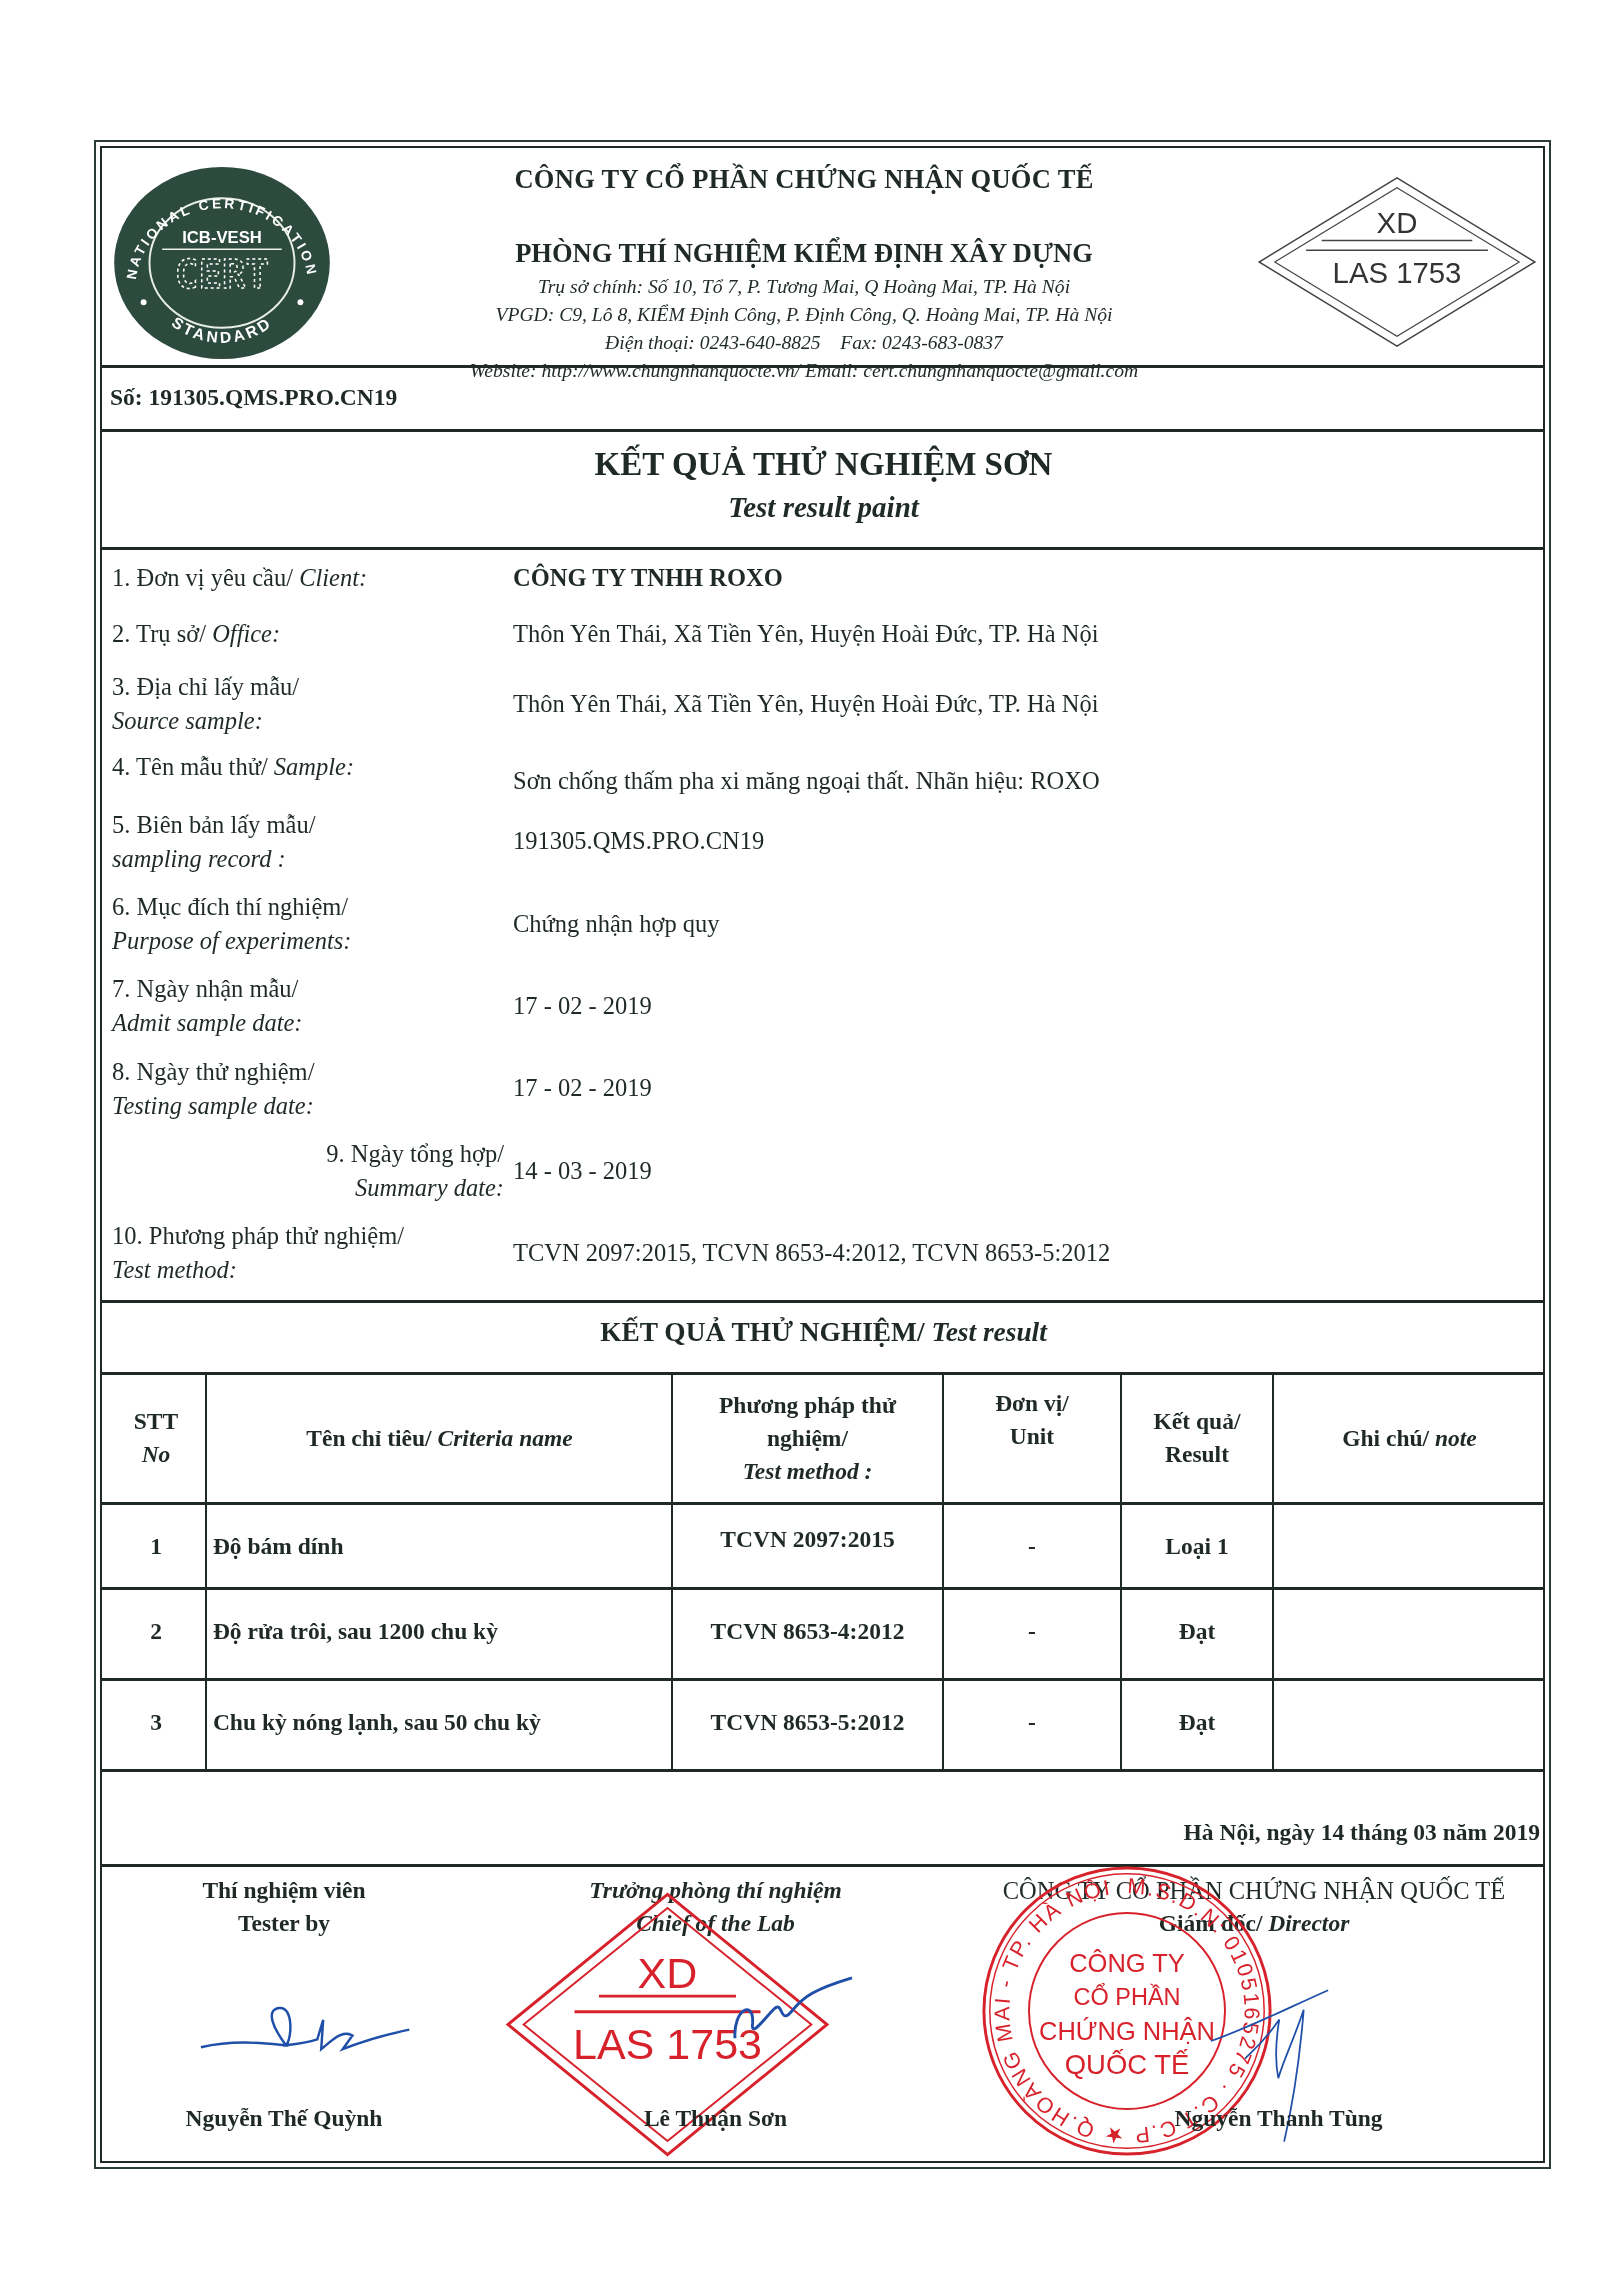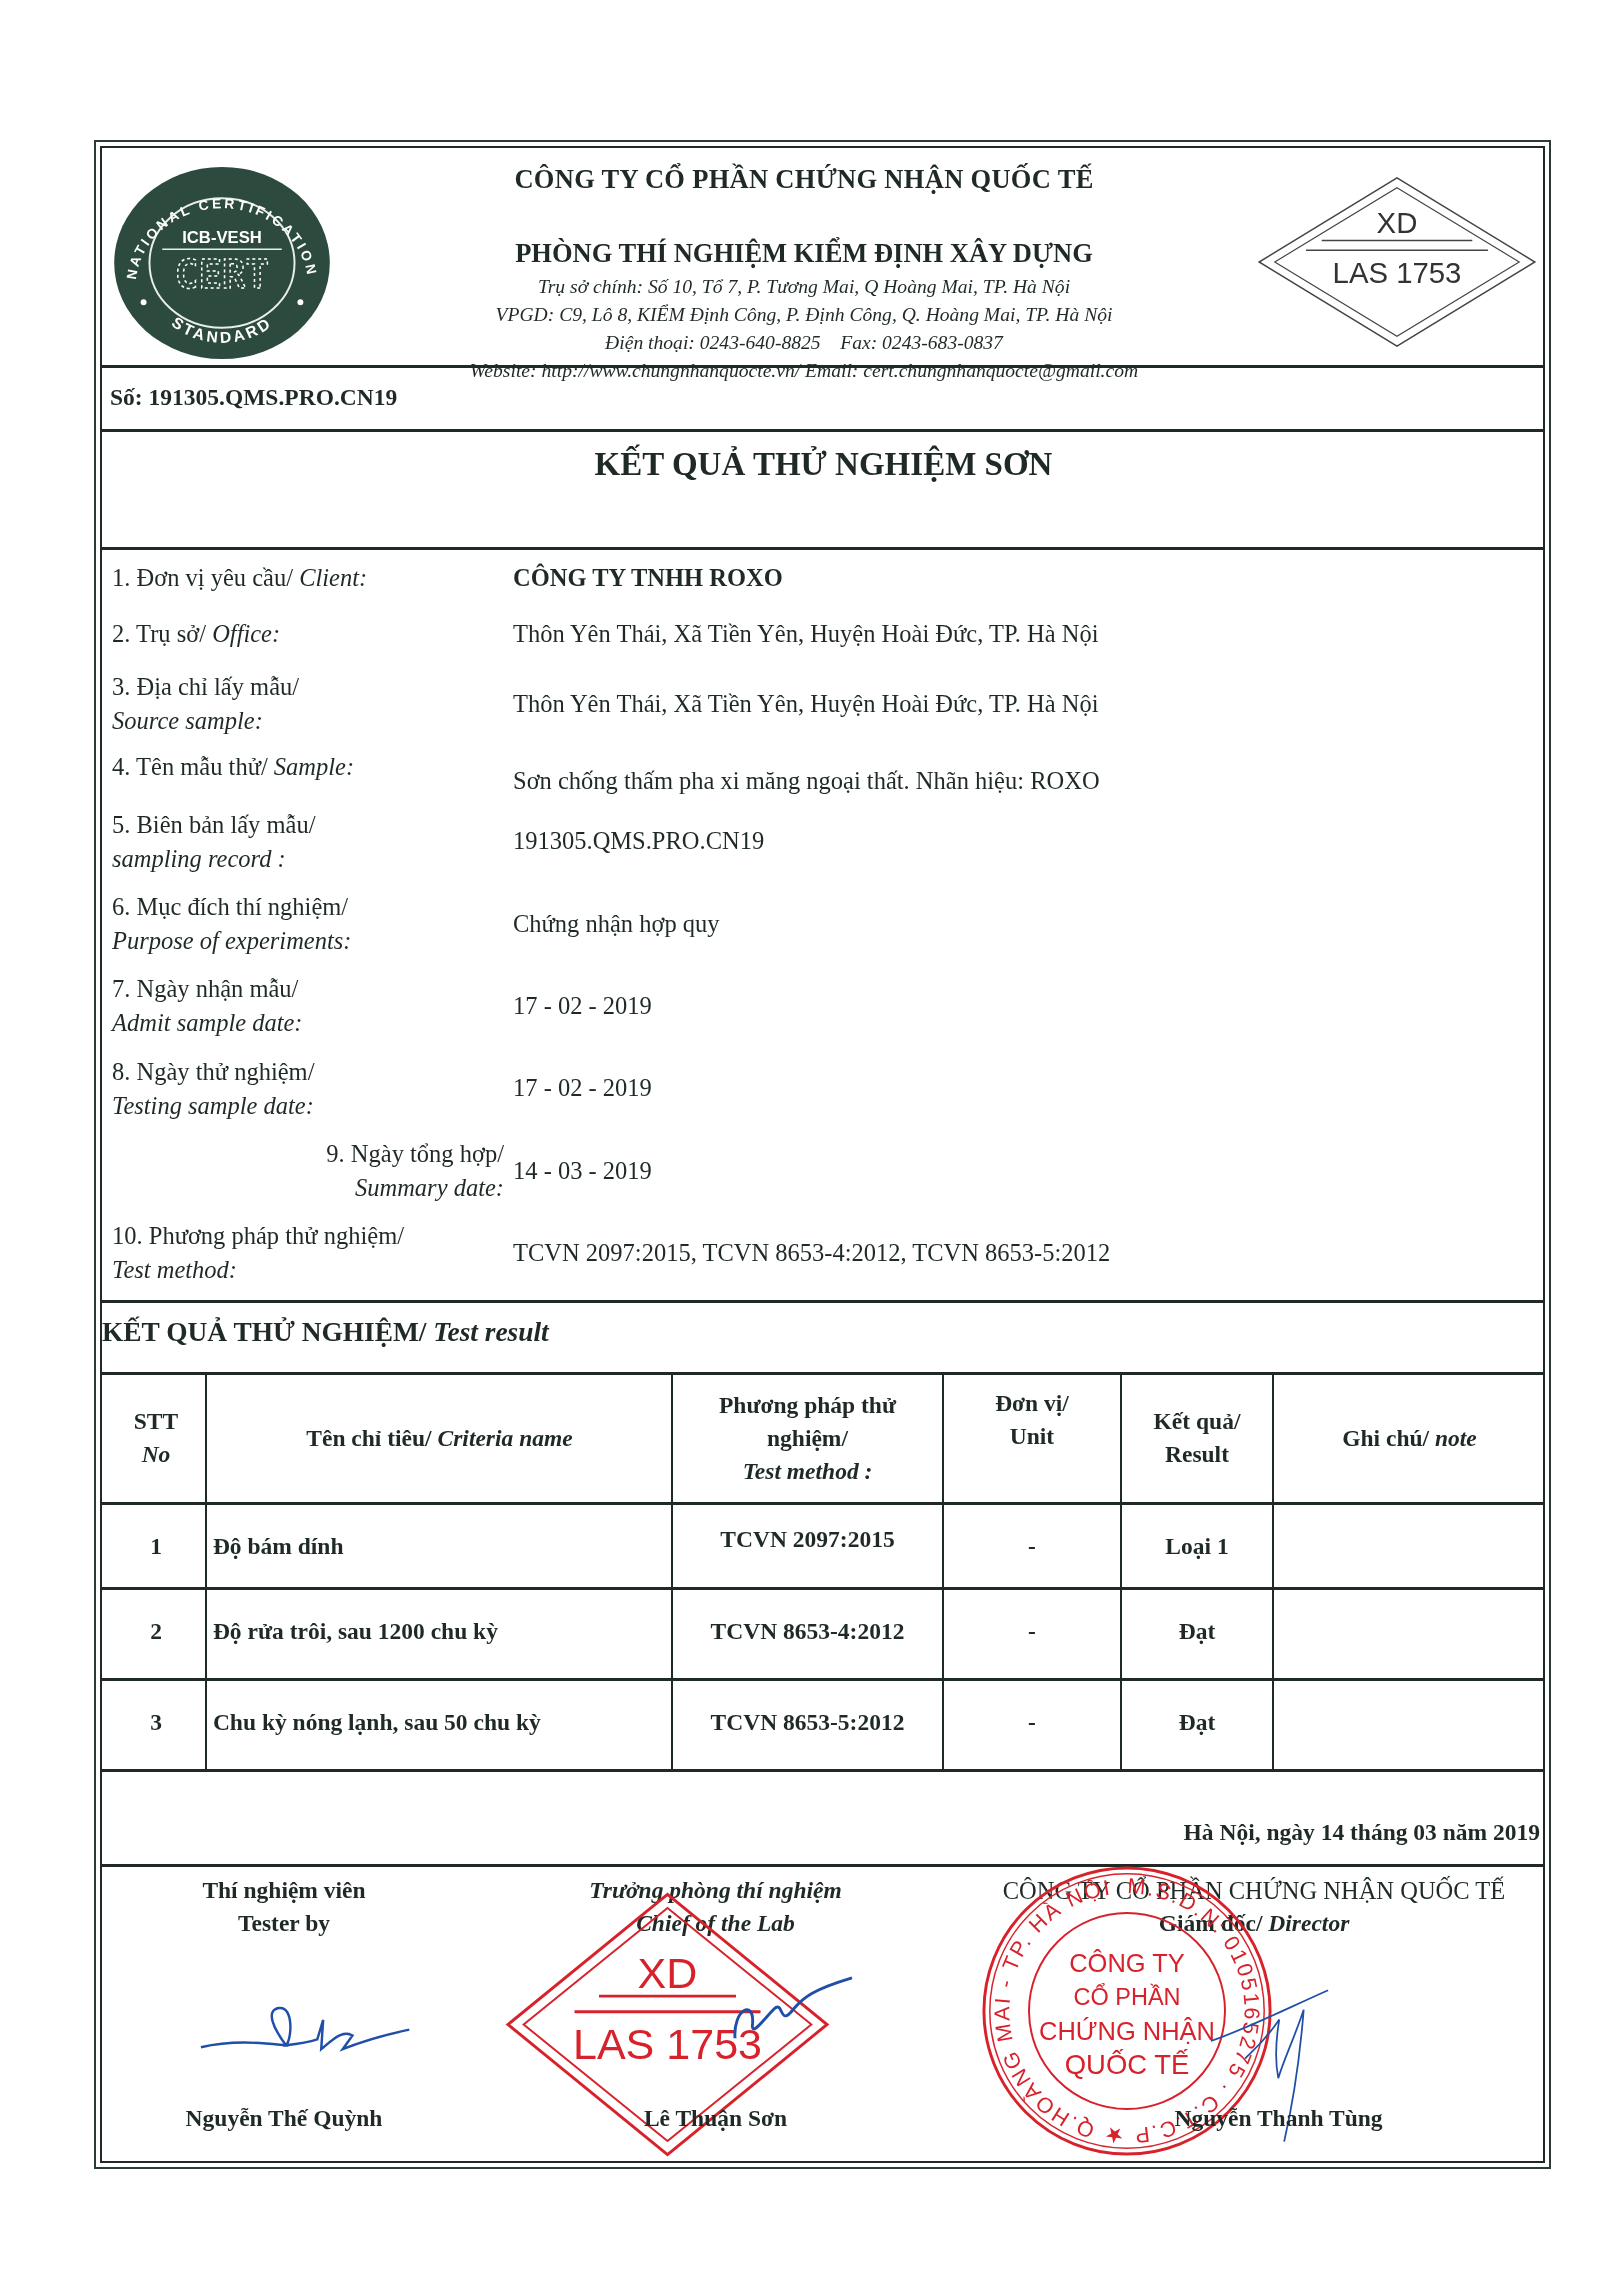--- a/index.html
+++ b/index.html
@@ -89,20 +89,21 @@
     <line x1="52" y1="78" x2="238" y2="78" stroke="#444" stroke-width="1.5"></line>
     <text x="145" y="60" text-anchor="middle" font-family="Liberation Sans, sans-serif" font-size="30" fill="#333">XD</text>
     <text x="145" y="111" text-anchor="middle" font-family="Liberation Sans, sans-serif" font-size="30" fill="#333">LAS 1753</text>
   </svg>
 </div>
 
 <div class="abs so">Số: 191305.QMS.PRO.CN19</div>
 
 <div class="abs title" style="top:443px;">
   <div class="main">KẾT QUẢ THỬ NGHIỆM SƠN</div>
+  <div class="sub">Test result paint</div>
 </div>
 
 <div id="fields">
     <div class="abs field-label" style="top: 561px;"><span>1. Đơn vị yêu cầu/ </span><span class="it">Client:</span></div>
     <div class="abs field-value bold" style="top: 561px;">CÔNG TY TNHH ROXO</div>
     <div class="abs field-label" style="top: 617px;"><span>2. Trụ sở/ </span><span class="it">Office:</span></div>
     <div class="abs field-value" style="top: 617px;">Thôn Yên Thái, Xã Tiền Yên, Huyện Hoài Đức, TP. Hà Nội</div>
     <div class="abs field-label" style="top: 670px;"><span>3. Địa chỉ lấy mẫu/</span><br><span class="it">Source sample:</span></div>
     <div class="abs field-value" style="top: 687px;">Thôn Yên Thái, Xã Tiền Yên, Huyện Hoài Đức, TP. Hà Nội</div>
     <div class="abs field-label" style="top: 750px;"><span>4. Tên mẫu thử/ </span><span class="it">Sample:</span></div>
@@ -114,21 +115,21 @@
     <div class="abs field-label" style="top: 972px;"><span>7. Ngày nhận mẫu/</span><br><span class="it">Admit sample date:</span></div>
     <div class="abs field-value" style="top: 989px;">17 - 02 - 2019</div>
     <div class="abs field-label" style="top: 1055px;"><span>8. Ngày thử nghiệm/</span><br><span class="it">Testing sample date:</span></div>
     <div class="abs field-value" style="top: 1071px;">17 - 02 - 2019</div>
     <div class="abs field-label" style="top: 1137px; text-align: right;"><span>9. Ngày tổng hợp/</span><br><span class="it">Summary date:</span></div>
     <div class="abs field-value" style="top: 1154px;">14 - 03 - 2019</div>
     <div class="abs field-label" style="top: 1219px;"><span>10. Phương pháp thử nghiệm/</span><br><span class="it">Test method:</span></div>
     <div class="abs field-value" style="top: 1236px;">TCVN 2097:2015, TCVN 8653-4:2012, TCVN 8653-5:2012</div>
   </div>
 
-<div class="abs" style="left:102px;width:1443px;top:1317px;text-align:left;font-size:27.4px;font-weight:bold;">
+<div class="abs" style="left:102px;width:1443px;top:1317px;text-align:center;font-size:27.4px;font-weight:bold;">
   <span>KẾT QUẢ THỬ NGHIỆM/ </span><span class="it">Test result</span>
 </div>
 
 <div class="cell" style="left:106px;top:1375px;width:100px;height:126px;flex-direction:column;">
   <span>STT</span>
   <span class="it">No</span>
 </div>
 <div class="cell" style="left:207px;top:1375px;width:465px;height:126px;">
   <span>Tên chỉ tiêu/ </span>&nbsp;<span class="it">Criteria name</span>
 </div>

